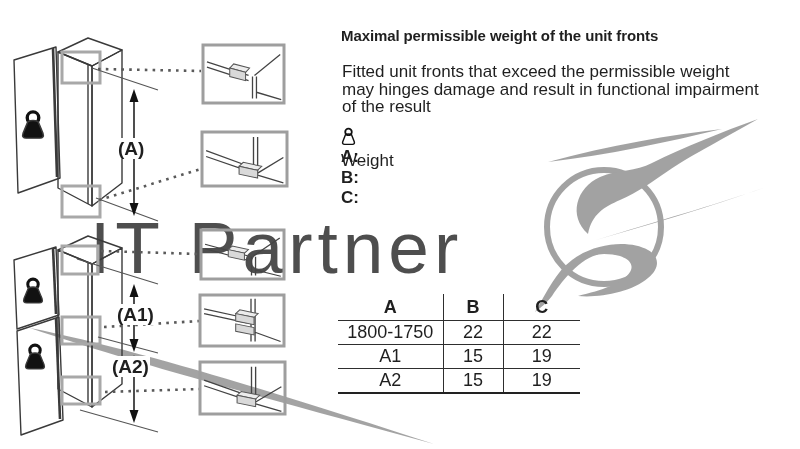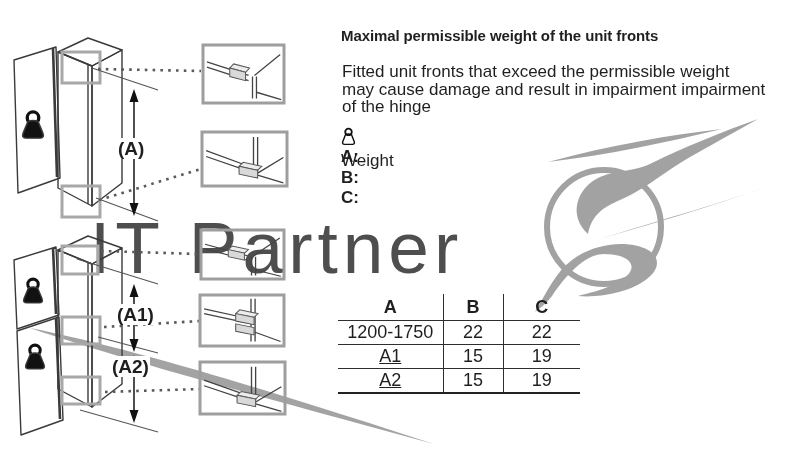--- a/index.html
+++ b/index.html
@@ -25,21 +25,21 @@
   
   .tablewrap{left:338px;top:294px;}
   table.spec{border-collapse:collapse;table-layout:fixed;width:242px;font-size:18px;}
   table.spec th,table.spec td{
     padding:0;text-align:center;height:23px;vertical-align:middle;
     border-bottom:1.5px solid #2e2e2e;font-weight:400;
   }
   table.spec th{font-weight:700;height:26px;}
   table.spec .vline{border-left:1.6px solid #2e2e2e;}
   table.spec tr.last td{border-bottom:2.4px solid #222;}
-  td.boldcell{font-weight:700;text-decoration:underline;}
+  td.boldcell{font-weight:700;}
   col.cA{width:105px;} col.cB{width:60px;} col.cC{width:77px;}
   
   .dimlabel{
     font-size:19px;font-weight:700;background:#ffffff;line-height:1;
     padding:1px 1px;white-space:nowrap;
   }
   .svg-abs{left:0;top:0;}
 </style>
 </head>
 <body>
@@ -178,22 +178,22 @@
   </svg>
 
   <div class="abs dimlabel" style="left:117px;top:138px;">(A)</div>
   <div class="abs dimlabel" style="left:116px;top:304px;">(A1)</div>
   <div class="abs dimlabel" style="left:111px;top:356px;">(A2)</div>
 
   <div class="abs title">Maximal permissible weight of the unit fronts</div>
 
   <div class="abs intro">
     <div>Fitted unit fronts that exceed the permissible weight</div>
-    <div>may cause damage and result in impairment impairment</div>
-    <div>of the hinge</div>
+    <div>may hinges damage and result in functional impairment</div>
+    <div>of the result</div>
   </div>
 
   <div class="abs legend">
     <div class="legend-row">
       <span class="legend-sym">
         <svg width="15" height="19" viewBox="-11 -15 22 29">
           <circle cx="0" cy="-7.5" r="5" fill="none" stroke="#111" stroke-width="2.8"></circle>
           <path d="M -4.5,-3.5 Q 0,-5.5 4.5,-3.5 L 8.8,7.5 Q 10,11.5 6,11.5 L -6,11.5 Q -10,11.5 -8.8,7.5 Z" fill="none" stroke="#111" stroke-width="2.2"></path>
         </svg>
       </span>
@@ -217,21 +217,21 @@
           <col class="cB">
           <col class="cC">
         </colgroup>
       <tbody>
           <tr>
         <th>A</th>
         <th class="vline">B</th>
         <th class="vline">C</th>
       </tr>
       <tr>
-        <td>1200-1750</td>
+        <td>1800-1750</td>
         <td class="vline">22</td>
         <td class="vline">22</td>
       </tr>
       <tr>
         <td class="boldcell">A1</td>
         <td class="vline">15</td>
         <td class="vline">19</td>
       </tr>
       <tr class="last">
         <td class="boldcell">A2</td>

